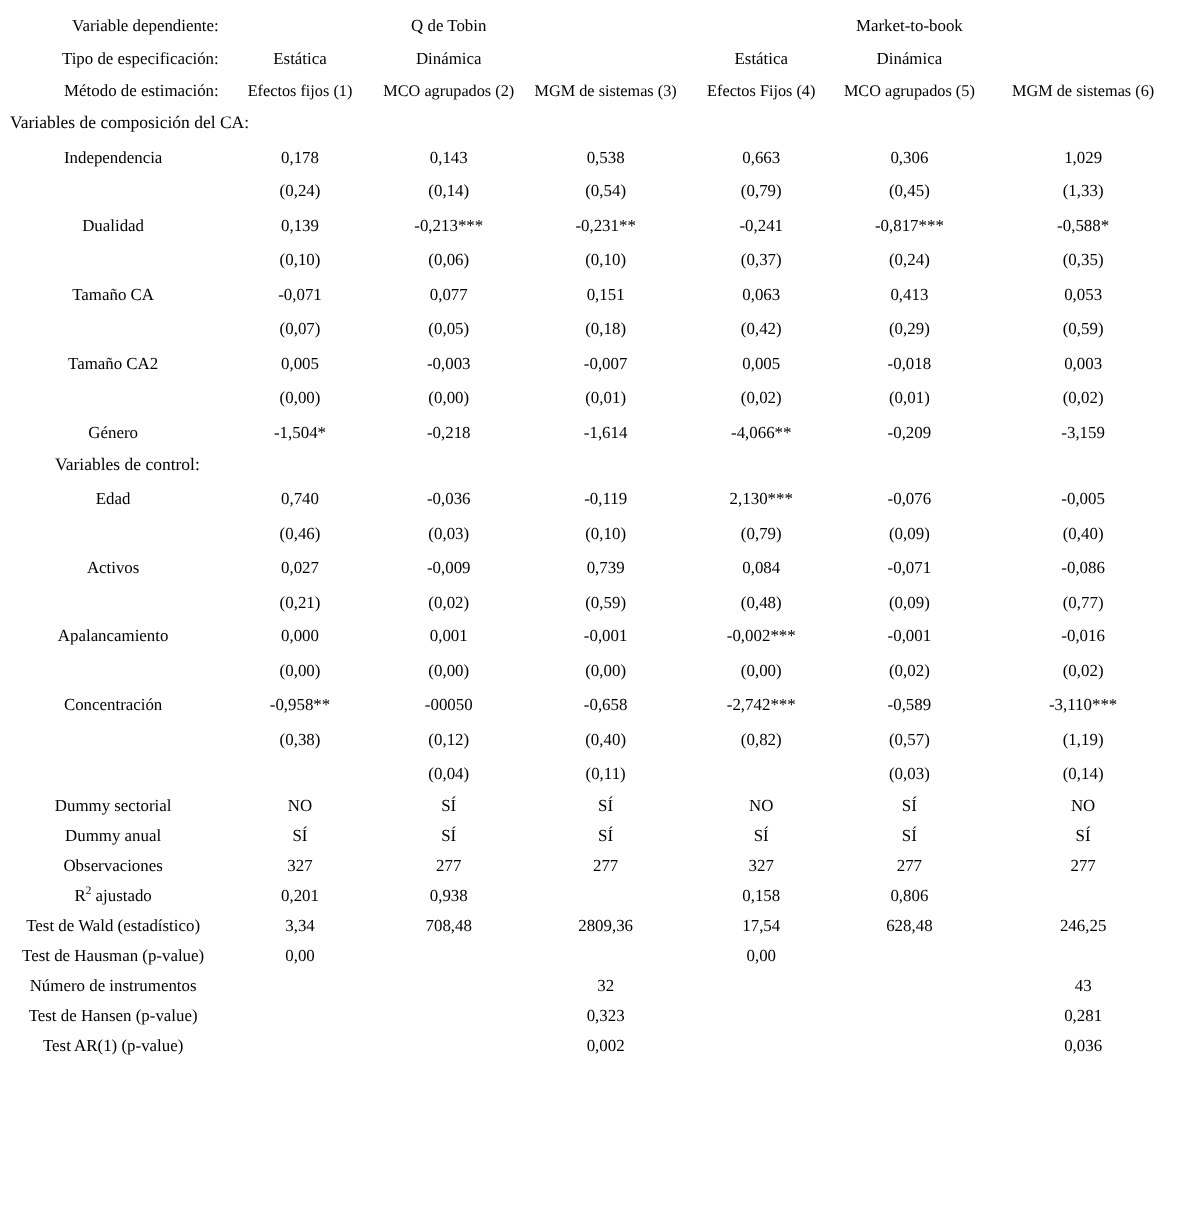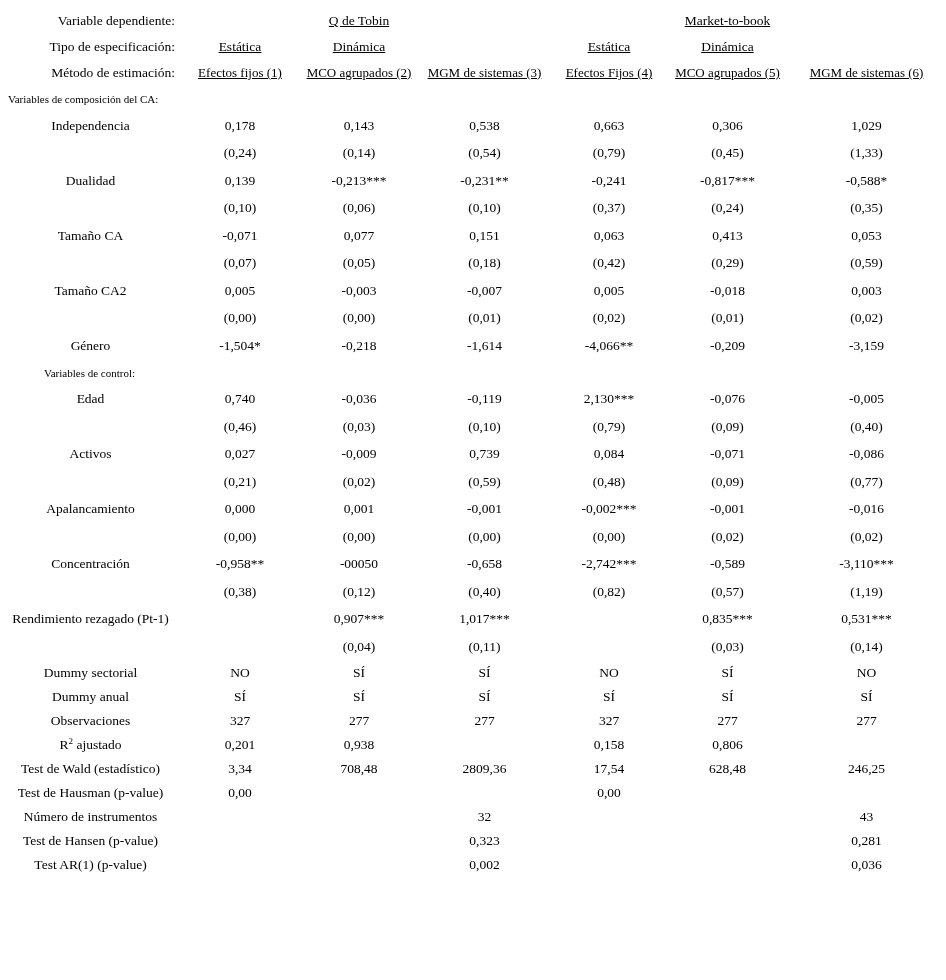--- a/index.html
+++ b/index.html
@@ -54,30 +54,29 @@
   .hdr-label {
     text-align: right;
     padding-right: 6px !important;
     font-weight: bold;
     font-size: 13.5px;
   }
   .hdr-cell {
     text-align: center;
     font-weight: bold;
     font-size: 13.5px;
-    text-decoration: underline;
   }
   .hdr-cell.tight { font-size: 13px; text-align: center; }
 
   
   .section-row td { height: 26px; }
   .section-title {
     text-align: left;
     padding-left: 8px !important;
-    font-size: 11px;
+    font-size: 14px;
   }
   .section-title.indent {
     padding-left: 44px !important;
   }
 
   
   .coef-row td   { height: 27.5px; }
   .se-row td     { height: 27.5px; }
   .stat-row td   { height: 24px; }
 
@@ -305,29 +304,20 @@
     <tr class="se-row">
       <td class="row-label"></td>
       <td class="val">(0,38)</td>
       <td class="val">(0,12)</td>
       <td class="val">(0,40)</td>
       <td class="val">(0,82)</td>
       <td class="val">(0,57)</td>
       <td class="val">(1,19)</td>
     </tr>
 
-    <tr class="coef-row">
-      <td class="row-label">Rendimiento rezagado (Pt-1)</td>
-      <td class="val"></td>
-      <td class="val">0,907***</td>
-      <td class="val">1,017***</td>
-      <td class="val"></td>
-      <td class="val">0,835***</td>
-      <td class="val">0,531***</td>
-    </tr>
     <tr class="se-row">
       <td class="row-label"></td>
       <td class="val"></td>
       <td class="val">(0,04)</td>
       <td class="val">(0,11)</td>
       <td class="val"></td>
       <td class="val">(0,03)</td>
       <td class="val">(0,14)</td>
     </tr>
 

